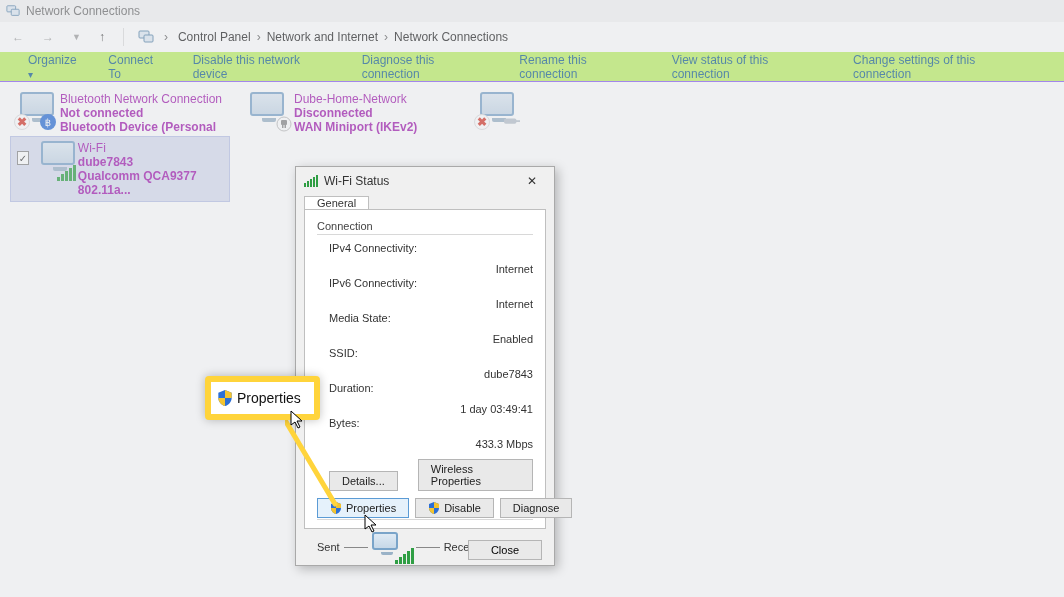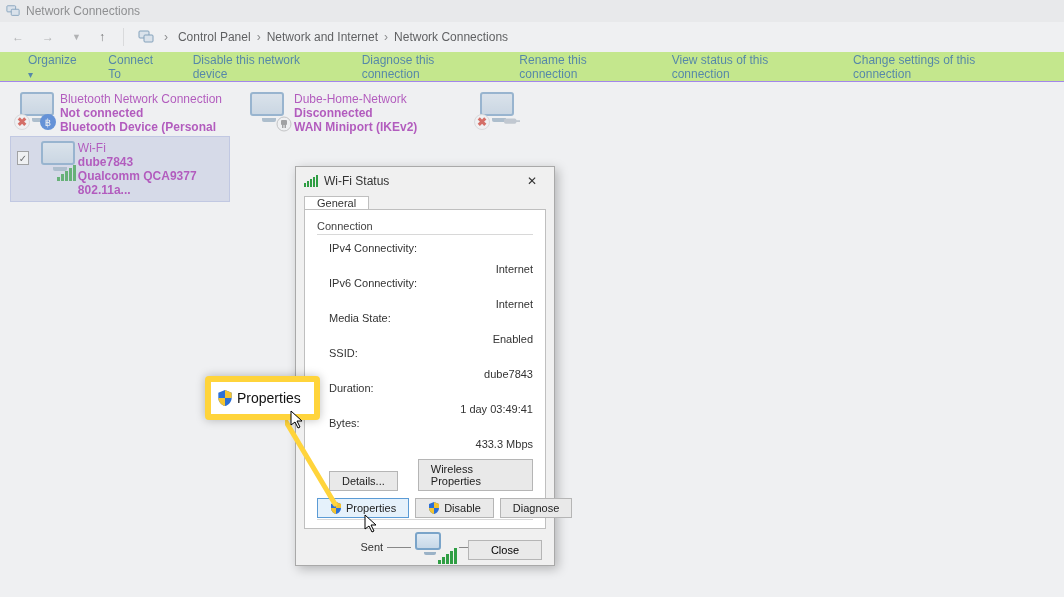--- a/index.html
+++ b/index.html
@@ -130,21 +130,21 @@
   .kv .v{ color:#333;margin-top:21px;}
   .sigrow{ display:flex; justify-content:space-between; align-items:flex-end; padding:4px 0 2px 12px; font-size:11px;}
 
   .btnrow{ padding:8px 0 0 12px; display:flex; gap:20px;align-items:flex-end;}
   .winbtn{ background:#e9e9e9; border:1px solid #b5b5b5; padding:3px 12px; font-size:11px; color:#222; cursor:default; display:inline-flex; align-items:center; gap:4px;}
   .winbtn.focus{ border:1px solid #5b9bd5; background:#e5f1fb;}
   .shield{width:12px;height:12px;display:inline-block;}
   .shield svg{display:block;}
 
   .activity{ margin-top:14px;}
-  .actrow{ display:flex; align-items:center; justify-content:flex-end; gap:4px; font-size:11px; color:#333; padding:6px 0;}
+  .actrow{ display:flex; align-items:center; justify-content:flex-start; gap:4px; font-size:11px; color:#333; padding:6px 0;}
   .actline{ width:24px; border-top:1px solid #888; }
   .acticon{ width:40px;height:30px;position:relative;}
   .acticon .moni{ width:26px;height:18px; left:0;top:0;}
   .acticon .moni::after{ left:7px;top:18px;width:12px;height:3px;}
   .acticon .bars5{ right:-2px; bottom:-2px;}
   .acticon .bars5 span{background:#2f9e44;}
 
   .bytesrow{ display:flex; justify-content:space-between; font-size:11px; color:#333; padding:0 4px 0 0;}
   .bytesrow .mid{ color:#aaa; }
 

